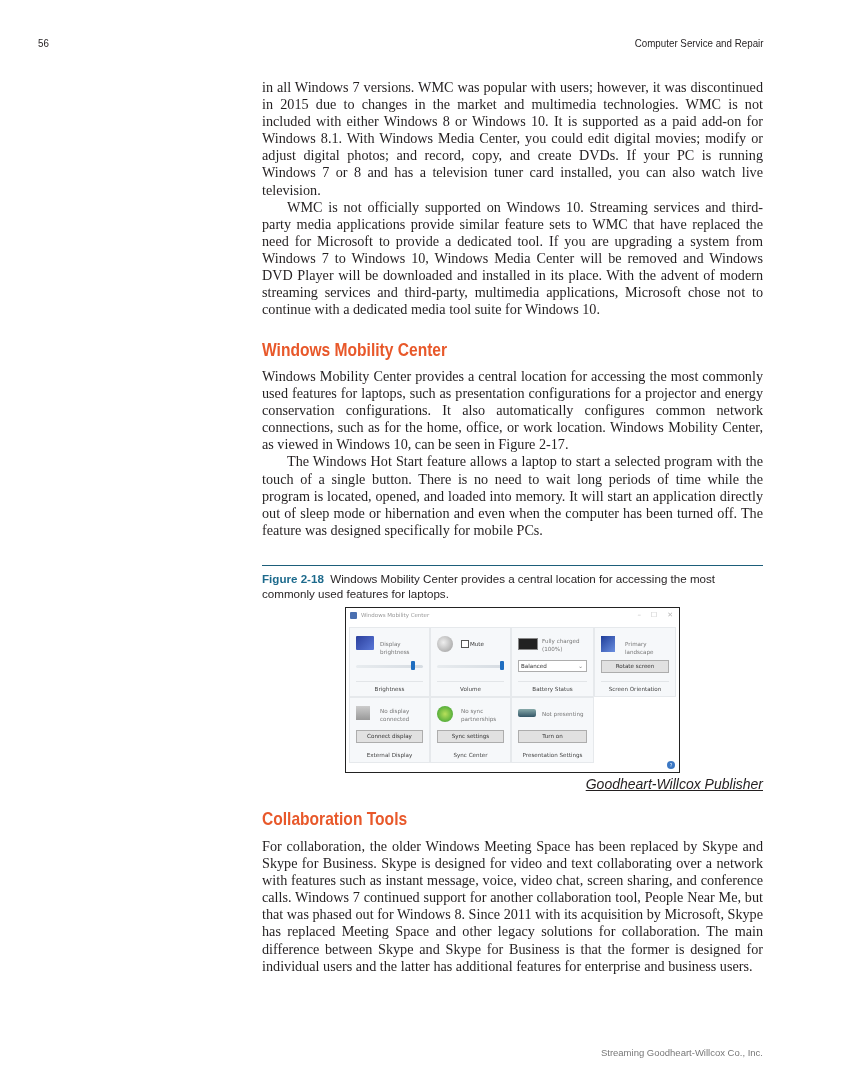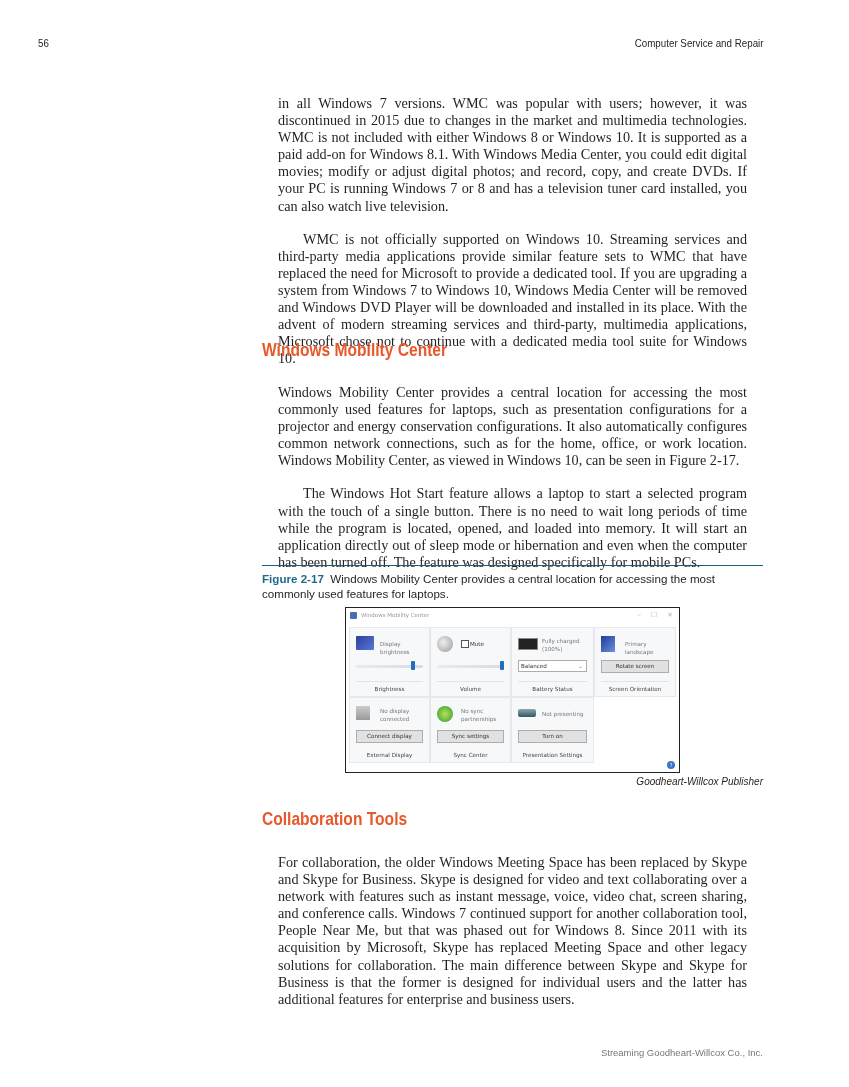--- a/index.html
+++ b/index.html
@@ -1,27 +1,27 @@
 <!DOCTYPE html>
 <html><head>
 <meta charset="utf-8">
 <style>
   html,body{margin:0;padding:0;background:#fff;}
   body{width:849px;height:1087px;position:relative;overflow:hidden;font-family:"DejaVu Serif",serif;color:#231f20;}
   .hdr{position:absolute;top:37px;font-family:"Liberation Sans",sans-serif;font-size:11.5px;color:#231f20;transform:scaleX(0.85);}
   .hdr.left{left:38px;transform-origin:left top;}
   .hdr.right{right:86px;transform-origin:right top;}
   .col{position:absolute;left:262px;width:501px;}
-  .p{font-family:"Liberation Serif",serif;font-size:14.2px;line-height:17.1px;text-align:justify;margin:16px;hyphens:auto;}
+  .p{font-family:"Liberation Serif",serif;font-size:14.2px;line-height:17.1px;text-align:justify;margin:0;hyphens:auto;}
   .p.indent{text-indent:25px;}
   .h2{font-family:"Liberation Sans",sans-serif;font-weight:bold;color:#e8582a;font-size:19px;margin:0;transform:scaleX(0.82);transform-origin:left top;white-space:nowrap;}
   .rule{position:absolute;left:262px;width:501px;height:0;border-top:1.5px solid #1d5e7a;}
   .cap{position:absolute;left:262px;width:501px;font-family:"Liberation Sans",sans-serif;font-size:11.6px;line-height:15px;color:#231f20;}
   .cap .lbl{color:#1d6a8c;font-weight:bold;}
-  .credit{position:absolute;right:86px;font-family:"Liberation Sans",sans-serif;font-style:italic;font-size:10px;color:#231f20;}
+  .credit{position:absolute;right:86px;font-family:"Liberation Sans",sans-serif;font-style:italic;font-size:14px;color:#231f20;text-decoration:underline;}
   .copy{position:absolute;right:86px;top:1047px;font-family:"Liberation Sans",sans-serif;font-size:9.5px;color:#777;}
   
   .win{position:absolute;left:345px;top:607px;width:333px;height:164px;border:1px solid #222;background:#fff;font-family:"DejaVu Sans",sans-serif;color:#555;}
   .win .tb{height:17px;position:relative;}
   .win .tb .title{position:absolute;left:15px;top:4px;font-size:5.5px;color:#999;}
   .win .tb .appicon{position:absolute;left:4px;top:4px;width:7px;height:7px;background:#4a6fb0;border-radius:1px;}
   .win .tb .ctl{position:absolute;top:3px;font-size:7px;color:#bbb;}
   .tile{position:absolute;background:#f6f8fa;border:1px solid #e6e9ec;}
   .tile .ico{position:absolute;left:6px;top:8px;width:18px;height:14px;}
   .tile .txt{position:absolute;left:30px;top:9px;font-size:5.6px;line-height:8px;color:#777;}
@@ -47,21 +47,21 @@
 
 <div class="col" style="top:339px;">
   <h2 class="h2">Windows Mobility Center</h2>
   <div style="height:7px;"></div>
   <p class="p">Windows Mobility Center provides a central location for accessing the most commonly used features for laptops, such as presentation configurations for a projector and energy conservation configurations. It also automatically configures common network connections, such as for the home, office, or work location. Windows Mobility Center, as viewed in Windows 10, can be seen in Figure 2-17.</p>
   <p class="p indent">The Windows Hot Start feature allows a laptop to start a selected program with the touch of a single button. There is no need to wait long periods of time while the program is located, opened, and loaded into memory. It will start an application directly out of sleep mode or hibernation and even when the computer has been turned off. The feature was designed specifically for mobile PCs.</p>
 </div>
 
 <div class="rule" style="top:565px;"></div>
 <div class="cap" style="top:571px;">
-  <span class="lbl">Figure 2-17</span>&nbsp;
+  <span class="lbl">Figure 2-18</span>&nbsp;
   <span>Windows Mobility Center provides a central location for accessing the most commonly used features for laptops.</span>
 </div>
 
 <div class="win">
   <div class="tb">
     <span class="appicon"></span>
     <span class="title">Windows Mobility Center</span>
     <span class="ctl" style="right:38px;">–</span>
     <span class="ctl" style="right:22px;">☐</span>
     <span class="ctl" style="right:6px;">✕</span>

